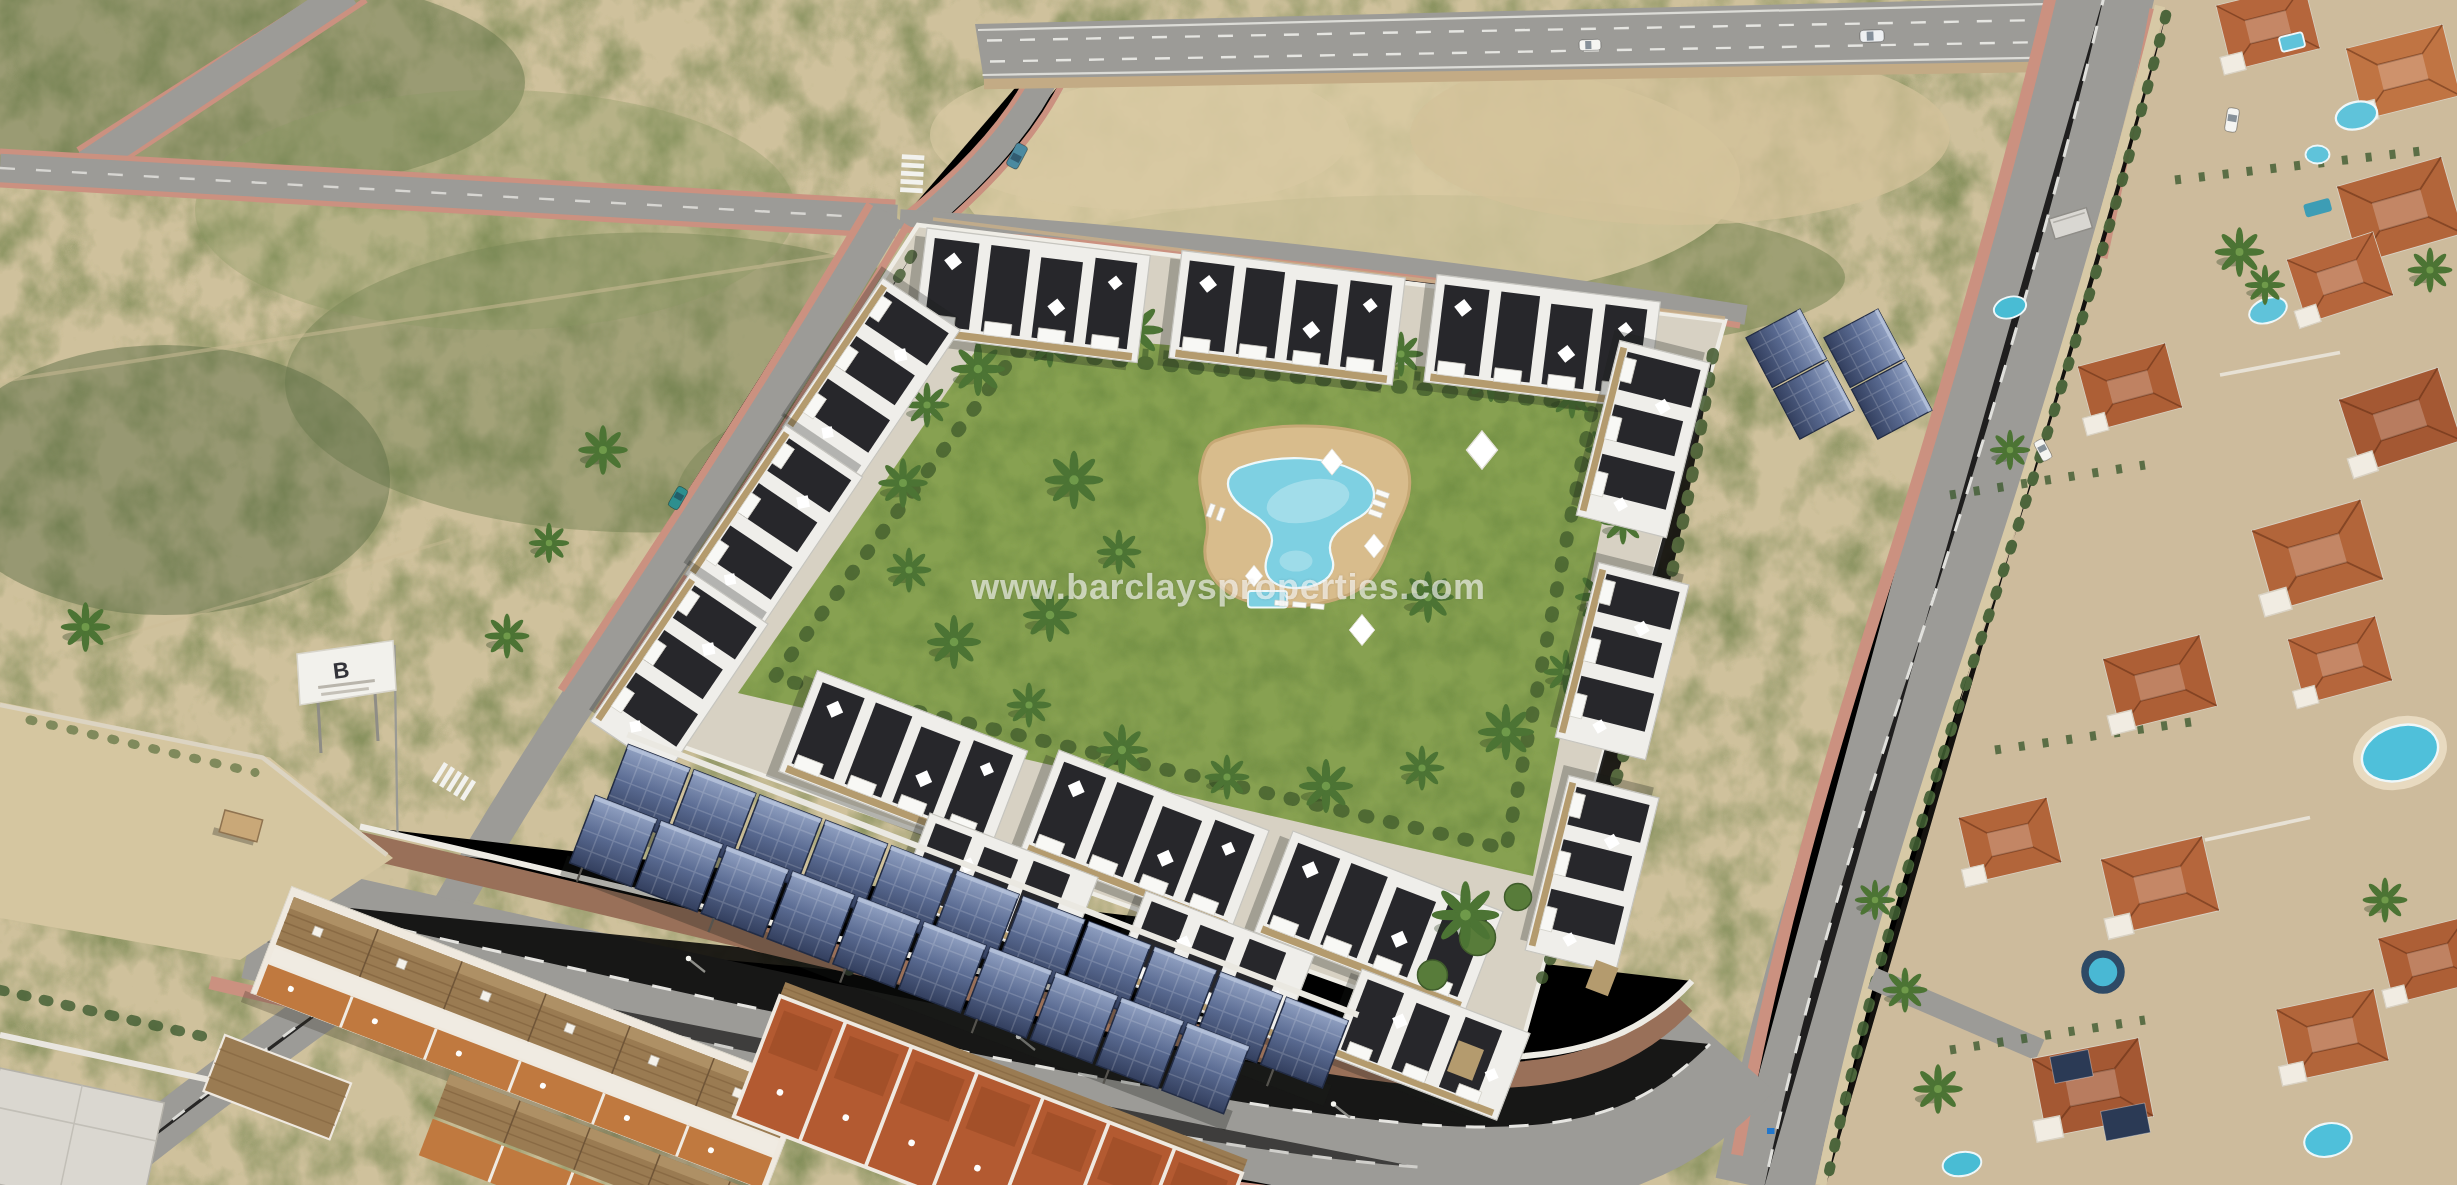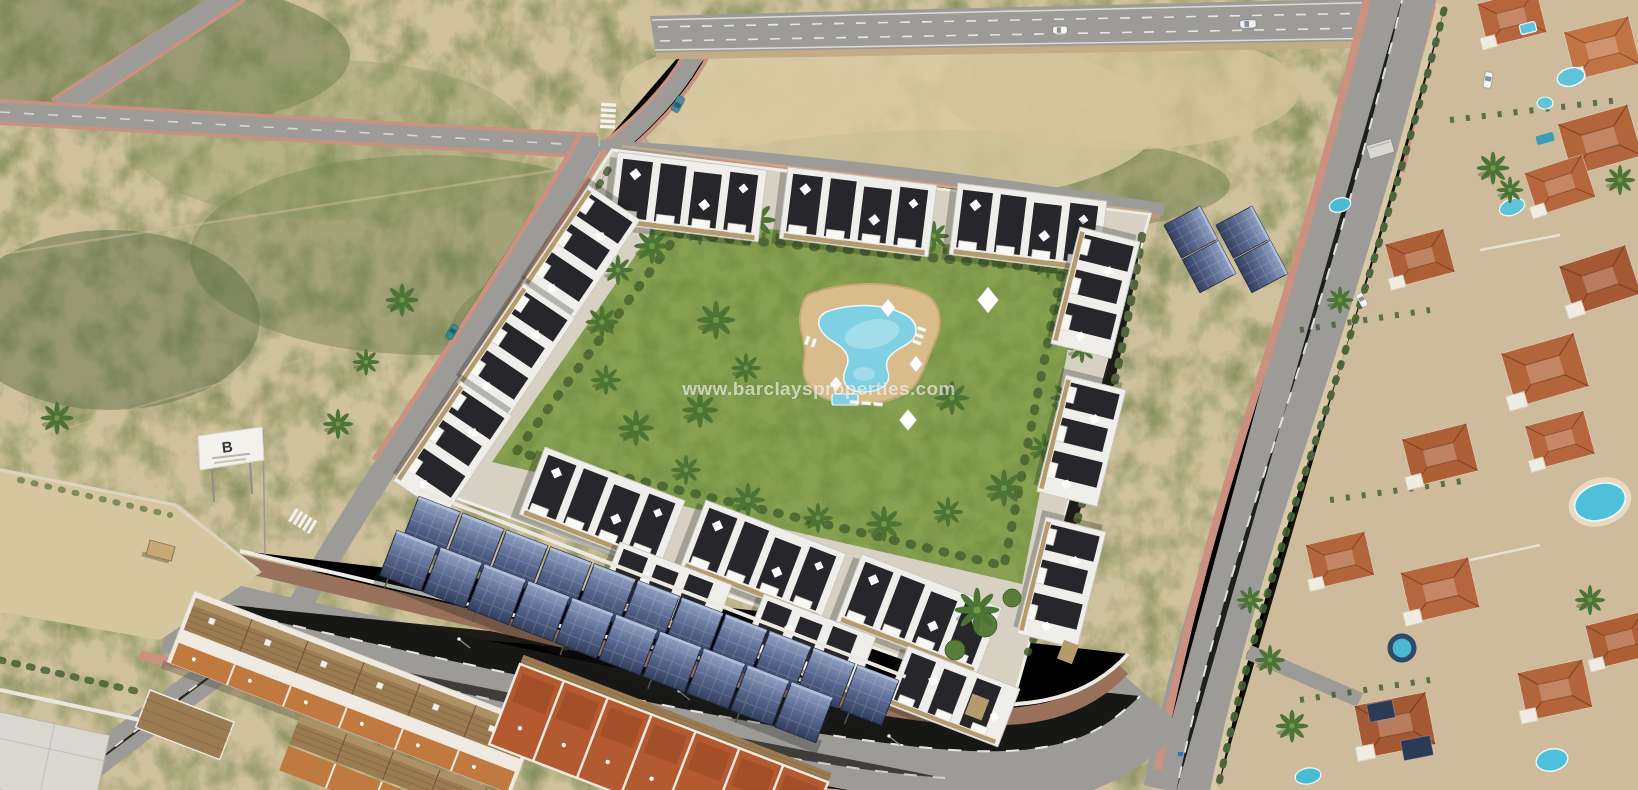--- a/index.html
+++ b/index.html
@@ -1,20 +1,20 @@
 <!DOCTYPE html>
 <html><head>
 <meta charset="utf-8">
 <style>
   html,body{margin:0;padding:0;background:#222;}
   #stage{position:relative;width:1638px;height:790px;overflow:hidden;
          font-family:"Liberation Sans",sans-serif;background:#cfc19c;}
   #stage svg{position:absolute;left:0;top:0;display:block;}
   .watermark{position:absolute;left:819px;top:378px;transform:translateX(-50%);
-    font-size:19px;font-weight:bold;letter-spacing:.4px;white-space:nowrap;
+    font-size:24px;font-weight:bold;letter-spacing:.4px;white-space:nowrap;
     color:rgba(255,255,255,.62);text-shadow:0 0 2px rgba(0,0,0,.12);
     pointer-events:none;}
 </style>
 </head>
 <body>
 
 <div id="stage">
 <svg width="1638" height="790" viewBox="0 0 1638 790">
 <defs>
   <filter id="mottle" x="-5%" y="-5%" width="110%" height="110%">

